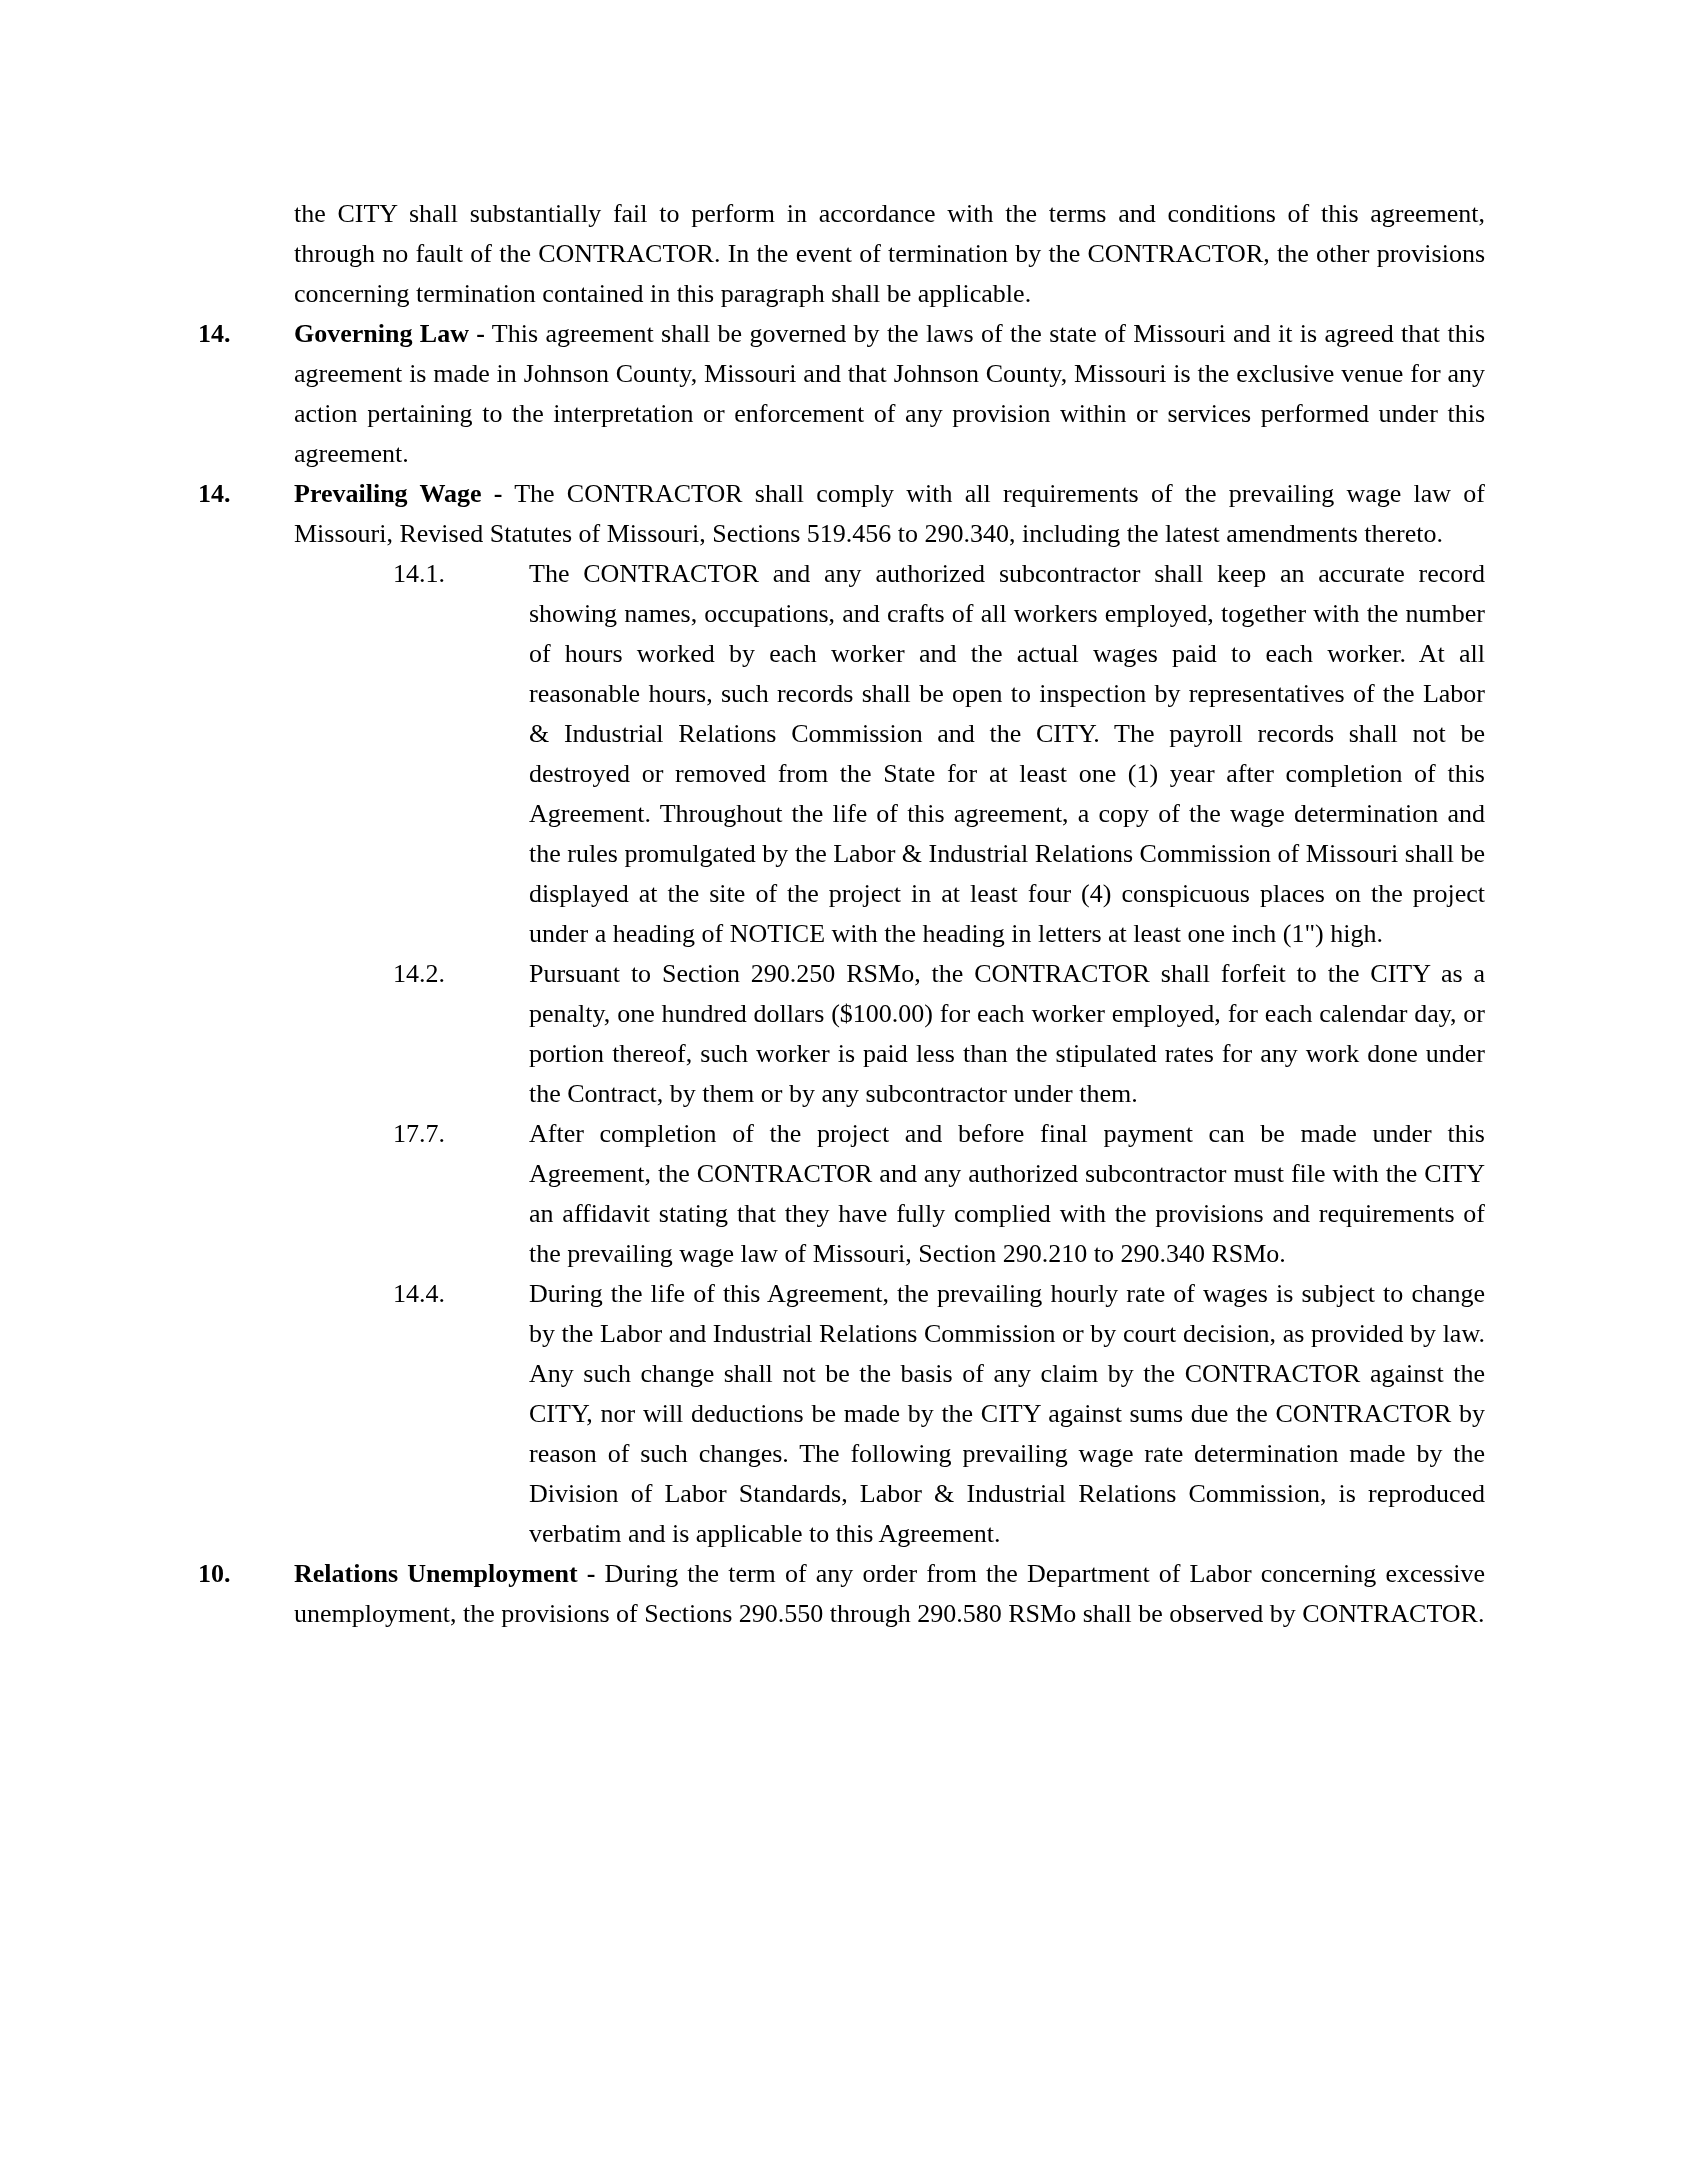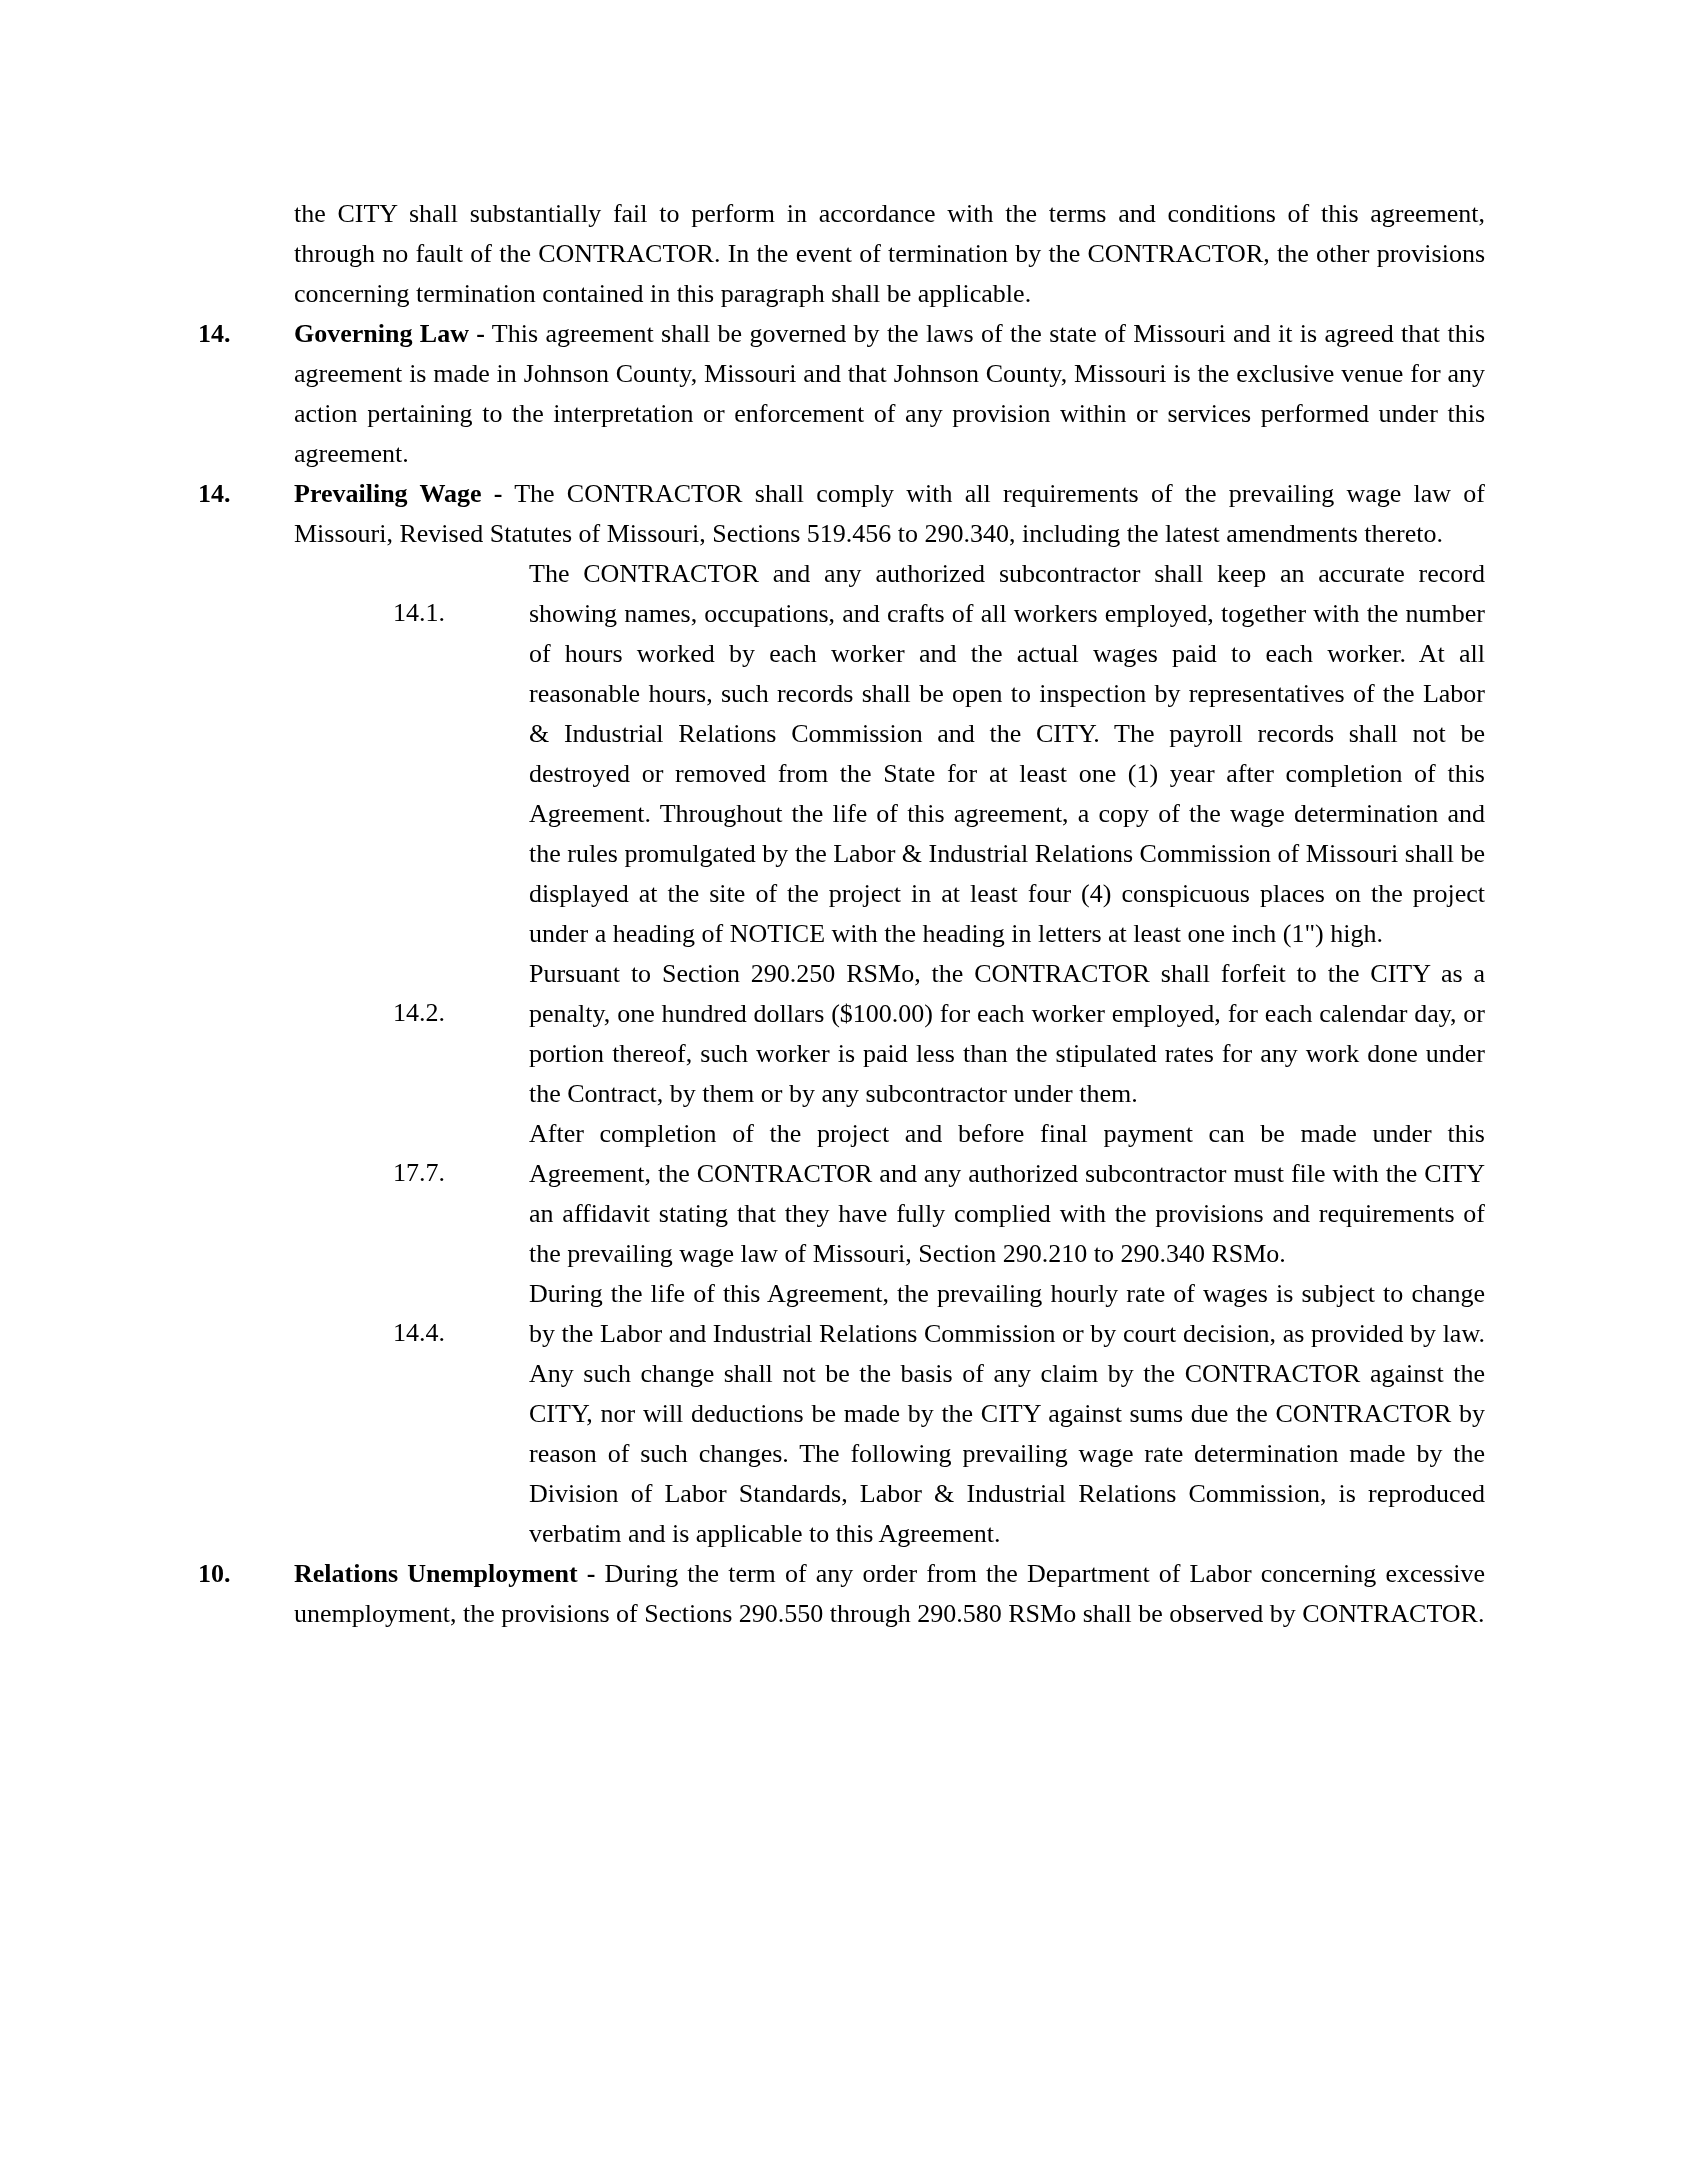--- a/index.html
+++ b/index.html
@@ -58,21 +58,20 @@
       display: block;
     }
     .subsection {
       position: relative;
       padding-left: 292px;
     }
     .subsection .subnum {
       position: absolute;
       left: 195px;
       top: 0;
-      margin-top: 39px;
     }
     .subsection .subtext {
       text-align: justify;
       display: block;
       margin-left: 39px;
     }
   </style>
 </head>
 <body>
 

